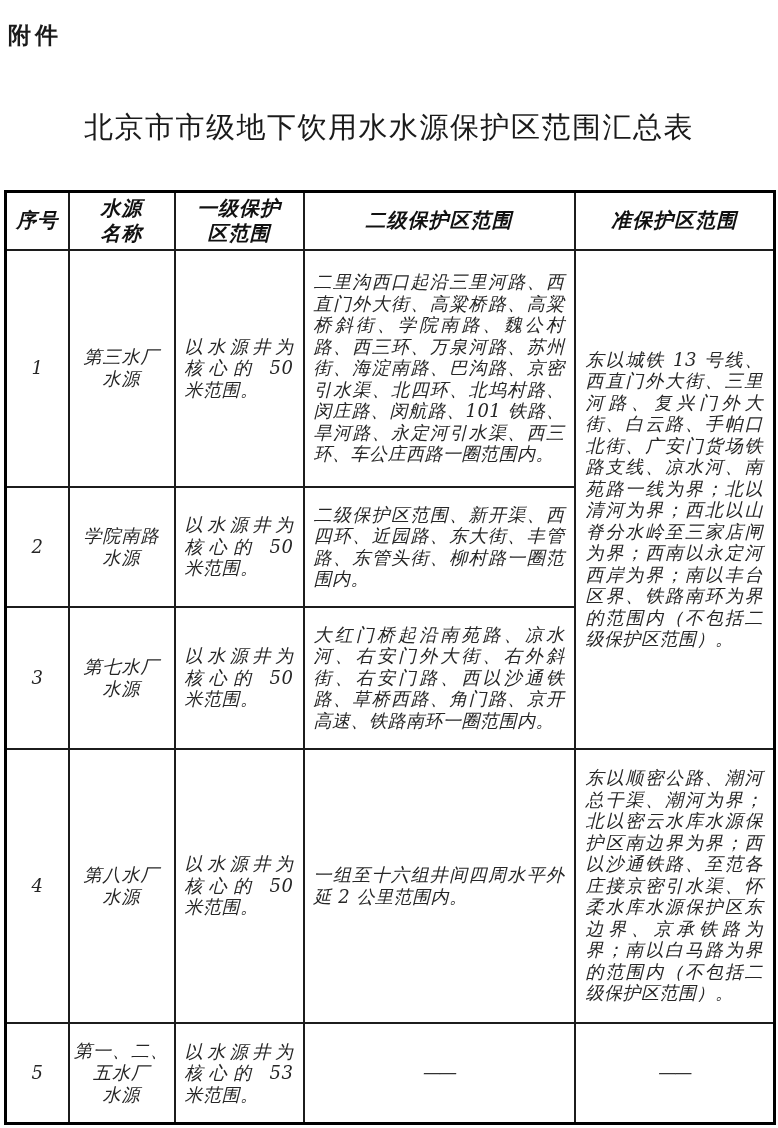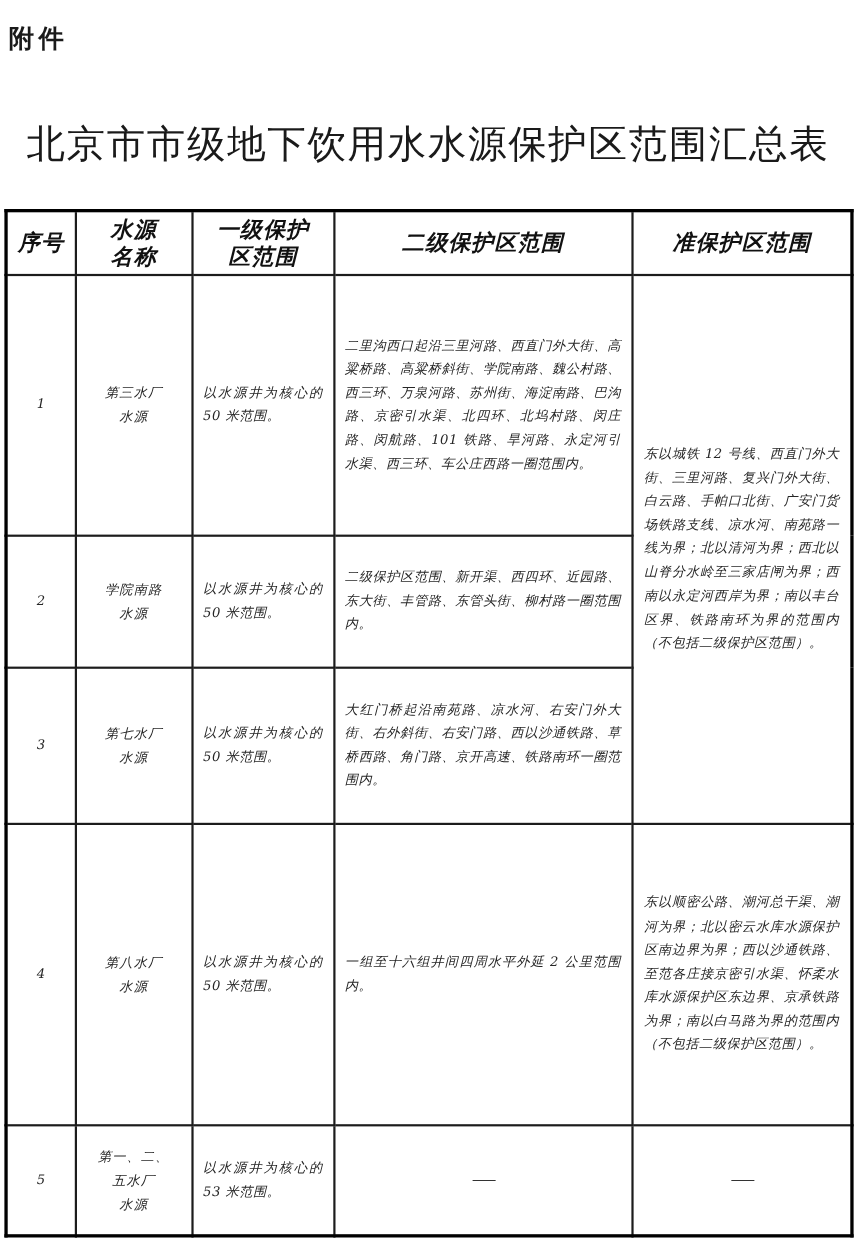--- a/index.html
+++ b/index.html
@@ -13,21 +13,21 @@
   }
   .attachment{
     position:absolute;top:20px;left:8px;
     font-family:Liberation Serif, serif;
     font-size:23px;font-weight:600;color:#1a1a1a;
     letter-spacing:4px;
   }
   .title{
     position:absolute;top:108px;left:0;width:778px;
     text-align:center;
-    font-size:35px;font-weight:400;color:#1a1a1a;
+    font-size:29px;font-weight:400;color:#1a1a1a;
     letter-spacing:1.5px;
     font-family:"DejaVu Serif","Liberation Serif",serif;
     white-space:nowrap;
   }
   table.summary{
     position:absolute;top:190px;left:4px;
     width:769px;
     border-collapse:collapse;
     table-layout:fixed;
     border:3px solid #000;
@@ -40,21 +40,21 @@
   }
   th{
     font-family:"DejaVu Sans","Liberation Sans",sans-serif;
     font-size:20px;font-weight:600;color:#111;
     text-align:center;
     white-space:pre-line;
     line-height:25px;
     letter-spacing:1px;
   }
   td{
-    font-size:12px;
+    font-size:18px;
     line-height:21.5px;
     color:#262626;
     margin-top:41px;
   }
   .rh-h{height:58px}
   .rh-1{height:237px}
   .rh-2{height:120px}
   .rh-3{height:142px}
   .rh-4{height:274px}
   .rh-5{height:101px}
@@ -106,21 +106,21 @@
       <th>准保护区范围</th>
     </tr>
   </thead>
   <tbody>
     <tr class="rh-1">
       <td class="c-no">1</td>
       <td class="c-name">第三水厂
 水源</td>
       <td class="c-just c-l1">以水源井为核心的 50 米范围。</td>
       <td class="c-just c-l2">二里沟西口起沿三里河路、西直门外大街、高粱桥路、高粱桥斜街、学院南路、魏公村路、西三环、万泉河路、苏州街、海淀南路、巴沟路、京密引水渠、北四环、北坞村路、闵庄路、闵航路、101 铁路、旱河路、永定河引水渠、西三环、车公庄西路一圈范围内。</td>
-      <td class="c-just c-quasi" rowspan="3">东以城铁 12 号线、西直门外大街、三里河路、复兴门外大街、白云路、手帕口北街、广安门货场铁路支线、凉水河、南苑路一线为界；北以清河为界；西北以山脊分水岭至三家店闸为界；西南以永定河西岸为界；南以丰台区界、铁路南环为界的范围内（不包括二级保护区范围）。</td>
+      <td class="c-just c-quasi" rowspan="3">东以城铁 13 号线、西直门外大街、三里河路、复兴门外大街、白云路、手帕口北街、广安门货场铁路支线、凉水河、南苑路一线为界；北以清河为界；西北以山脊分水岭至三家店闸为界；西南以永定河西岸为界；南以丰台区界、铁路南环为界的范围内（不包括二级保护区范围）。</td>
     </tr>
     <tr class="rh-2">
       <td class="c-no">2</td>
       <td class="c-name">学院南路
 水源</td>
       <td class="c-just c-l1">以水源井为核心的 50 米范围。</td>
       <td class="c-just c-l2">二级保护区范围、新开渠、西四环、近园路、东大街、丰管路、东管头街、柳村路一圈范围内。</td>
     </tr>
     <tr class="rh-3">
       <td class="c-no">3</td>

